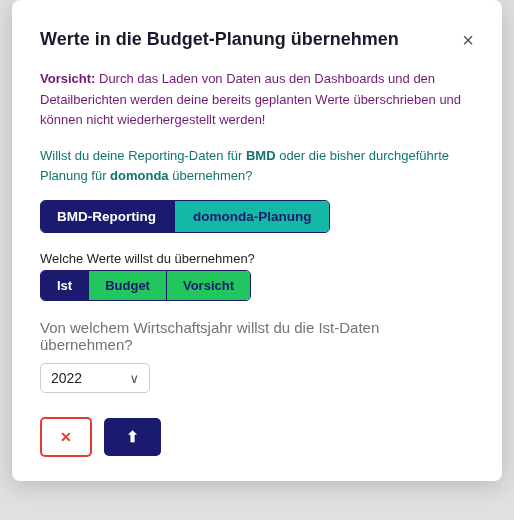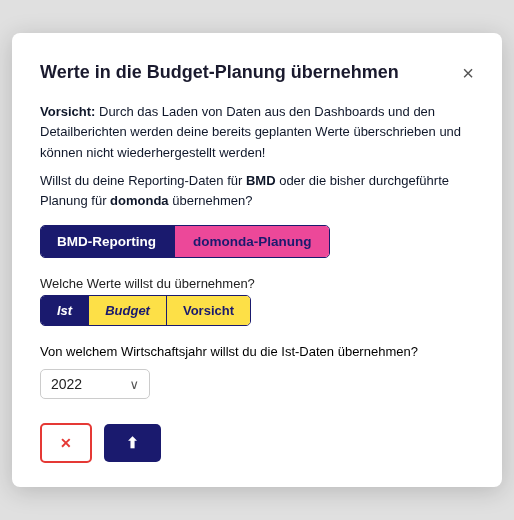--- a/index.html
+++ b/index.html
@@ -16,21 +16,21 @@
       justify-content: center;
       width: 514px;
       height: 520px;
       overflow: hidden;
     }
 
     .modal-overlay {
       width: 514px;
       height: 520px;
       display: flex;
-      align-items: center;
+      align-items: flex-start;
       justify-content: center;
     }
 
     .modal {
       background: #ffffff;
       border-radius: 8px;
       box-shadow: 0 4px 24px rgba(0,0,0,0.18);
       width: 490px;
       padding: 28px 28px 24px 28px;
       position: relative;
@@ -59,32 +59,32 @@
       color: #555;
       font-size: 20px;
       padding: 0;
       line-height: 1;
       flex-shrink: 0;
       margin-top: 2px;
     }
 
     .warning-text {
       font-size: 13px;
-      color: #0f172a;
+      color: #701a75;
       line-height: 1.55;
-      margin-bottom: 8px;
+      margin-bottom: 16px;
     }
 
     .warning-text strong {
       font-weight: 700;
     }
 
     .question-text {
       font-size: 13px;
-      color: #0f172a;
+      color: #0f766e;
       line-height: 1.55;
       margin-bottom: 14px;
     }
 
     .question-text strong {
       font-weight: 700;
     }
 
     .tab-group {
       display: flex;
@@ -93,21 +93,21 @@
       overflow: hidden;
       width: fit-content;
       margin-bottom: 18px;
     }
 
     .tab-btn {
       padding: 8px 18px;
       font-size: 13.5px;
       font-weight: 600;
       border: none;
-      background: #ec4899;
+      background: #14b8a6;
       cursor: pointer;
       color: #1a1a6e;
       transition: background 0.15s, color 0.15s;
     }
 
     .tab-btn.active {
       background: #1a1a6e;
       color: #fff;
     }
 
@@ -130,39 +130,38 @@
       overflow: hidden;
       width: fit-content;
       margin-bottom: 18px;
     }
 
     .values-tab-btn {
       padding: 7px 16px;
       font-size: 13px;
       font-weight: 600;
       border: none;
-      background: #fde047;
+      background: #22c55e;
       cursor: pointer;
       color: #1a1a6e;
       transition: background 0.15s, color 0.15s;
     }
 
     .values-tab-btn.active {
       background: #1a1a6e;
       color: #fff;
     }
 
     .values-tab-btn:not(:last-child) {
       border-right: 1.5px solid #1a1a6e;
-      font-style: italic;
     }
 
     .year-label {
-      font-size: 13px;
-      color: #000000;
+      font-size: 15px;
+      color: #737373;
       margin-bottom: 10px;
     }
 
     .year-select-wrapper {
       display: flex;
       align-items: center;
       border: 1.5px solid #ccc;
       border-radius: 5px;
       padding: 6px 10px;
       width: 110px;

